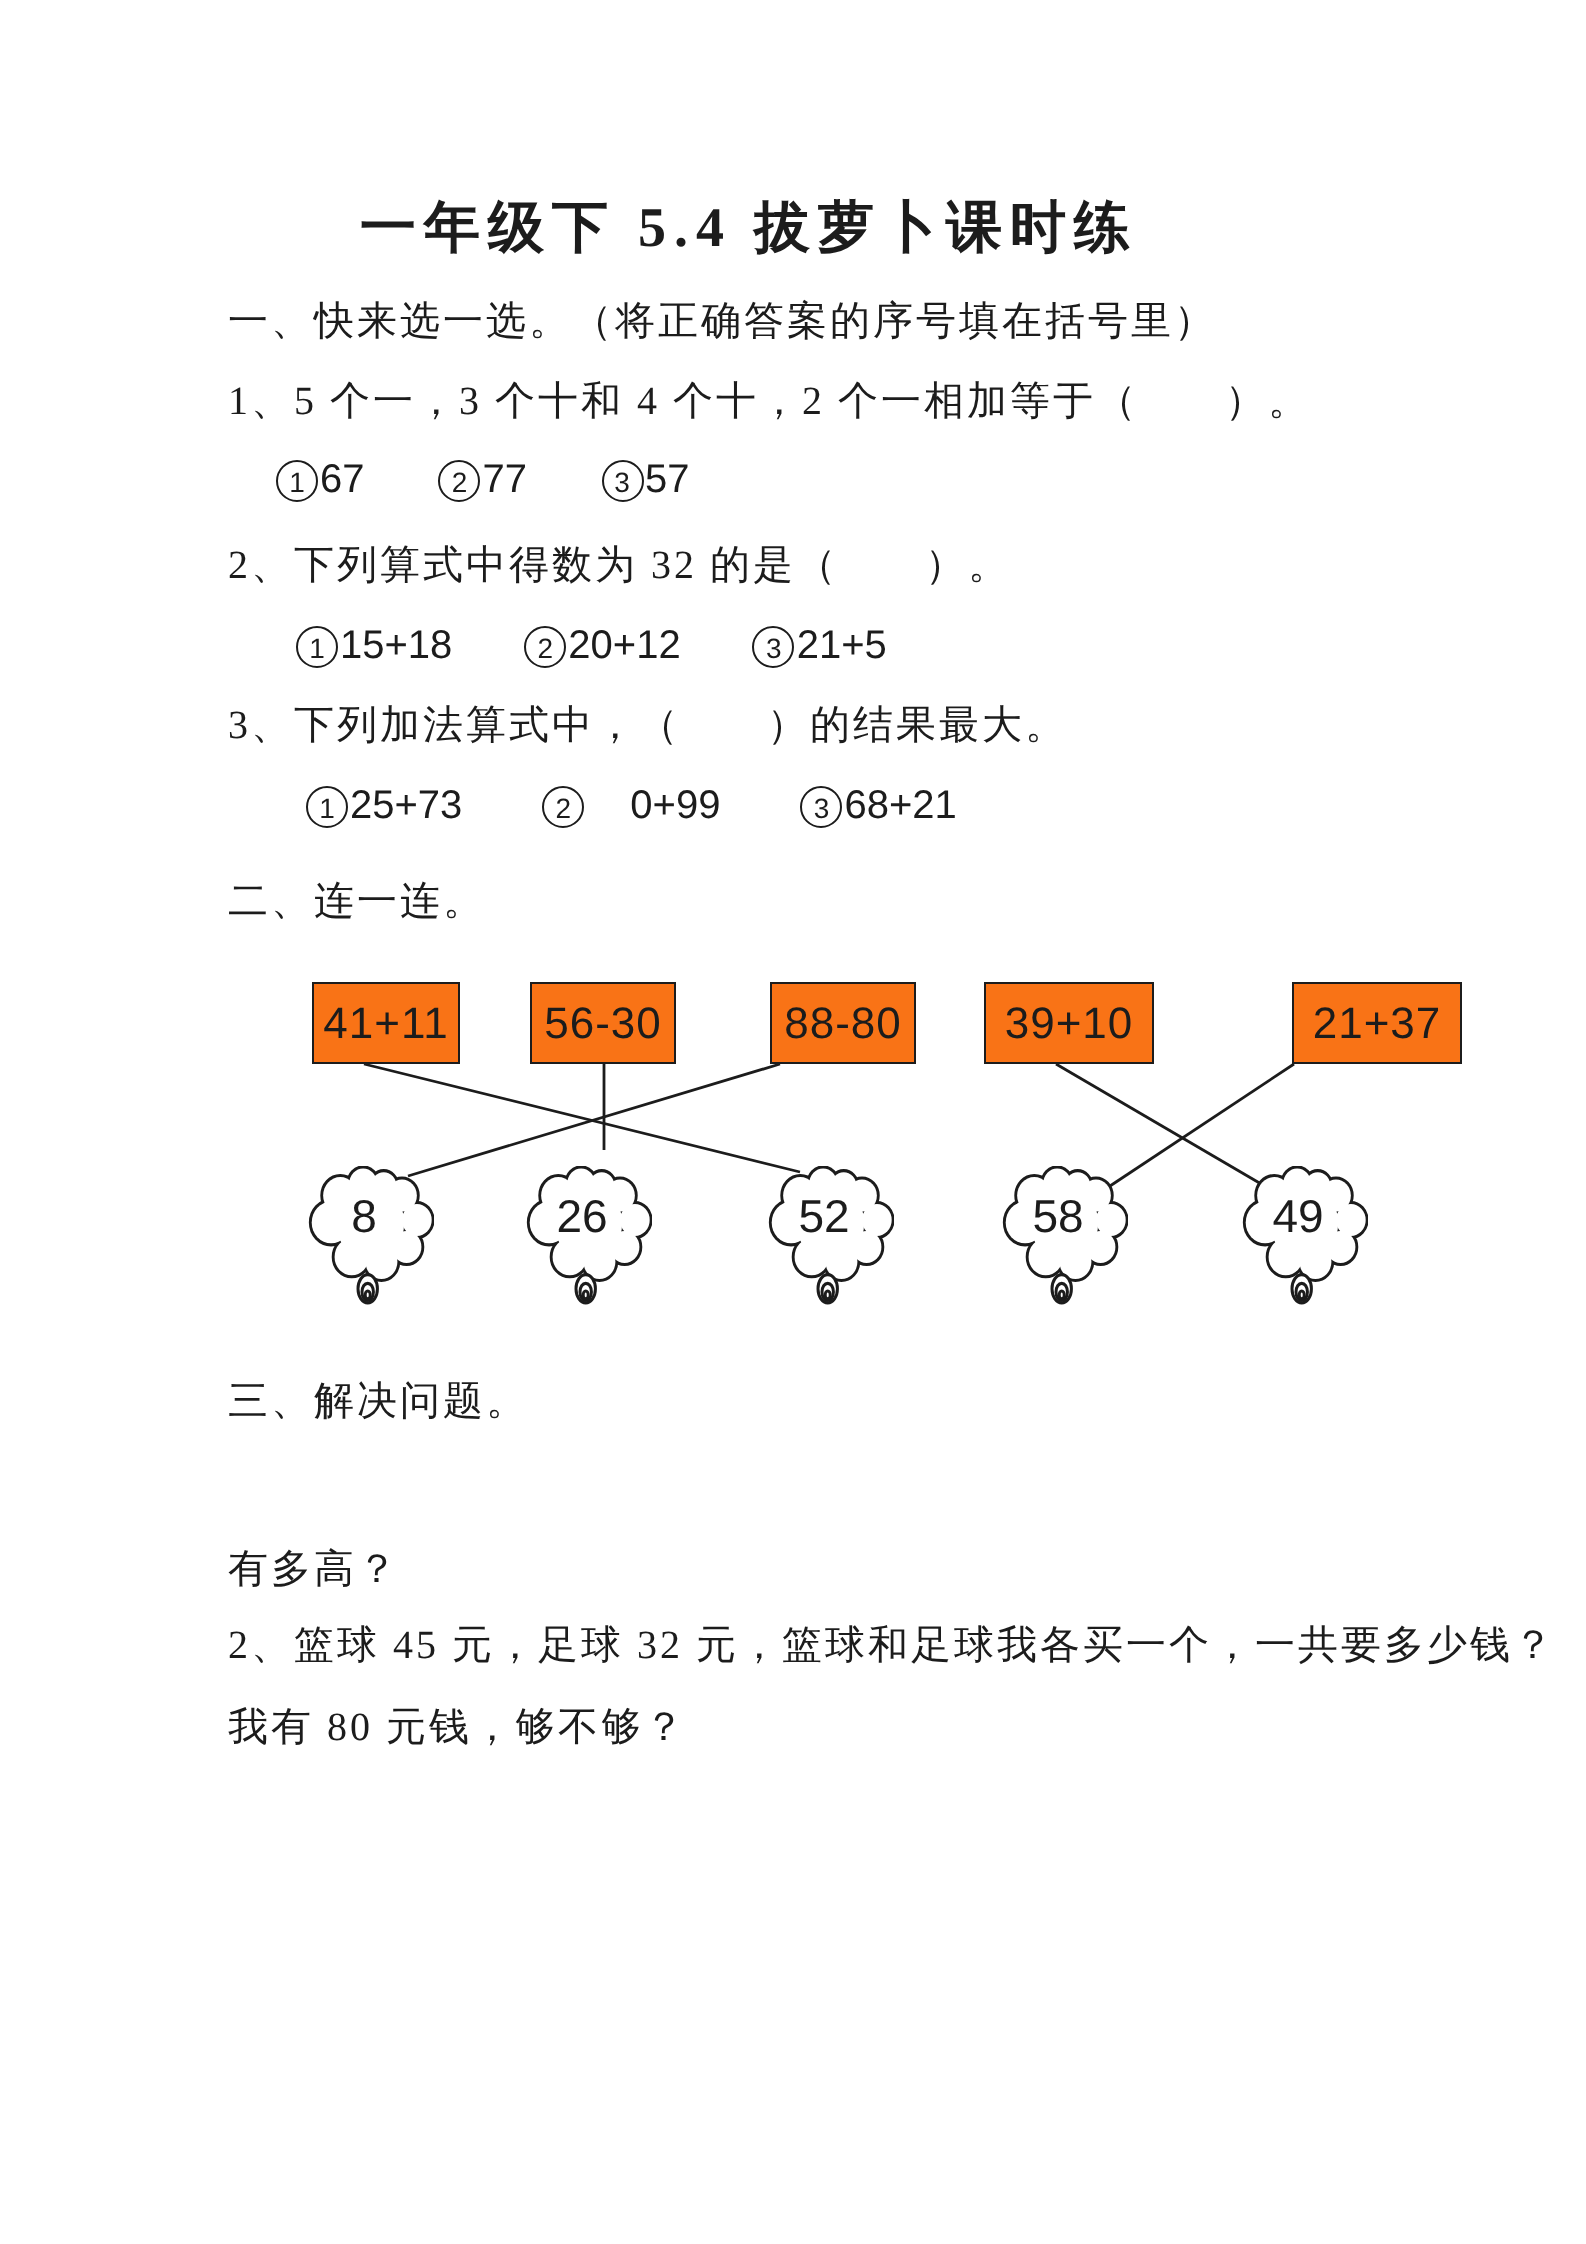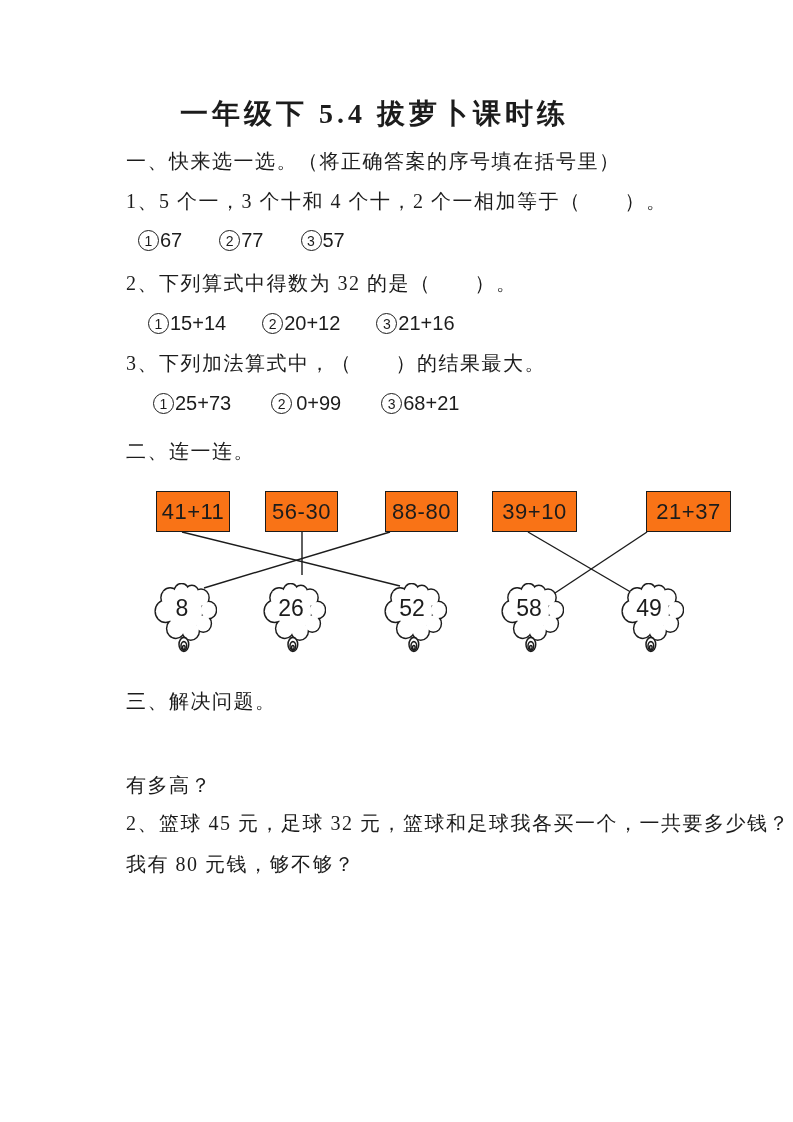--- a/index.html
+++ b/index.html
@@ -22,21 +22,20 @@
     letter-spacing: 4px;
     white-space: nowrap;
   }
   .line {
     position: absolute;
     left: 114px;
     font-size: 20px;
     line-height: 26px;
     letter-spacing: 1.5px;
     white-space: nowrap;
-    margin-left: 12px;
   }
   .opts {
     position: absolute;
     display: flex;
     align-items: center;
     font-family: "Liberation Sans", "DejaVu Sans", sans-serif;
     font-size: 20px;
     white-space: nowrap;
   }
   .opt { display: inline-flex; align-items: center; }
@@ -144,41 +143,41 @@
     <span class="opt">
         <span class="circ">3</span>
         <span>57</span>
       </span>
   </div>
 
   <div class="line" style="top:270px">2、下列算式中得数为 32 的是（　　）。</div>
   <div class="opts" style="top:312px; left:148px; gap:36px">
     <span class="opt">
         <span class="circ">1</span>
-        <span>15+14</span>
+        <span>15+18</span>
       </span>
     <span class="opt">
         <span class="circ">2</span>
         <span>20+12</span>
       </span>
     <span class="opt">
         <span class="circ">3</span>
-        <span>21+16</span>
+        <span>21+5</span>
       </span>
   </div>
 
   <div class="line" style="top:350px">3、下列加法算式中，（　　）的结果最大。</div>
   <div class="opts" style="top:392px; left:153px; gap:40px">
     <span class="opt">
         <span class="circ">1</span>
         <span>25+73</span>
       </span>
     <span class="opt">
         <span class="circ">2</span>
-        <span style="margin-left:3px">0+99</span>
+        <span style="margin-left:22px">0+99</span>
       </span>
     <span class="opt">
         <span class="circ">3</span>
         <span>68+21</span>
       </span>
   </div>
 
   <div class="line" style="top:438px">二、连一连。</div>
 
   <svg class="connector-svg" xmlns="http://www.w3.org/2000/svg">

